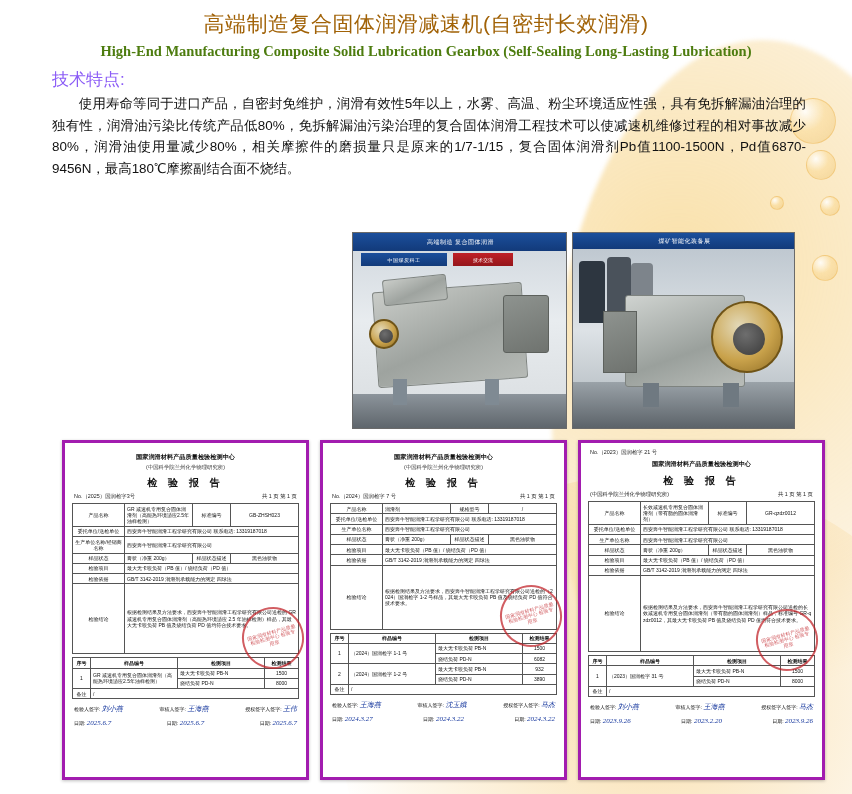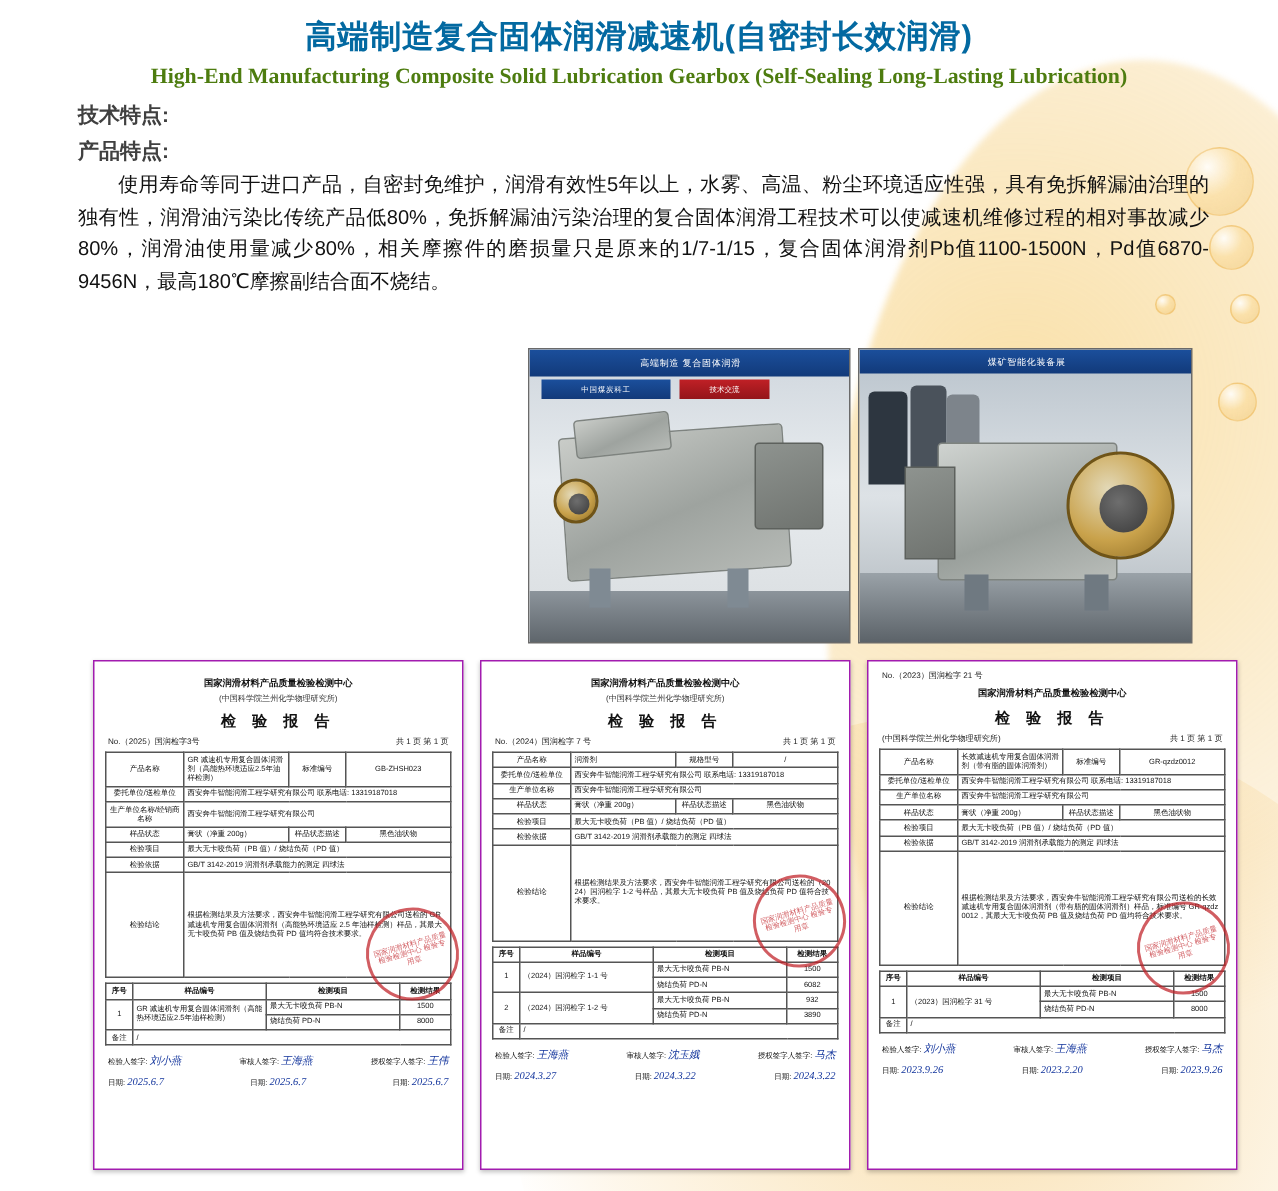--- a/index.html
+++ b/index.html
@@ -31,31 +31,31 @@
   .bubble {
     position: absolute; border-radius: 50%;
     background: radial-gradient(circle at 32% 28%, rgba(255,255,255,0.85), rgba(250,215,140,0.45) 45%, rgba(230,170,60,0.30) 100%);
     border: 1px solid rgba(235,180,80,0.45);
   }
 
   
   .header { position: absolute; left: 0; right: 0; top: 10px; z-index: 3; text-align: center; }
   .title-cn {
     font-family: "Liberation Sans", sans-serif;
-    font-size: 21px; font-weight: bold; color: #0369a1; letter-spacing: .5px;
+    font-size: 21px; font-weight: normal; color: #a16207; letter-spacing: .5px;
   }
   .title-en {
     font-family: "Liberation Serif", serif;
     font-size: 14.5px; font-weight: bold; color: #4d7c0f; margin-top: 5px;
   }
 
   
   .content { position: absolute; left: 0; top: 62px; width: 852px; z-index: 3; }
   .sec-head {
-    font-size: 14px; font-weight: bold; color: #404040; margin: 6px 0 2px 52px;
+    font-size: 17px; font-weight: normal; color: #8b5cf6; margin: 6px 0 2px 52px;
   }
   .para {
     font-size: 13.4px; color: #111; line-height: 1.62;
     margin: 0 46px 0 52px; text-align: justify; text-indent: 2em;
   }
 
   
   .photo { position: absolute; z-index: 3; overflow: hidden; border: 1px solid #6a6a6a; }
   .photo-left { left: 352px; top: 232px; width: 215px; height: 197px; }
   .photo-right { left: 572px; top: 232px; width: 223px; height: 197px; }
@@ -78,21 +78,21 @@
     background: radial-gradient(circle at 38% 34%, #e3d9b8, #c9a24b 55%, #8c6a22);
     border: 2px solid #6f5418;
   }
   .flange-inner { position:absolute; border-radius:50%; background: radial-gradient(circle at 40% 36%,#6e6e6e,#3a3a3a); }
   .stand { position:absolute; background:#7f8a93; }
   .floor { position:absolute; left:0; right:0; bottom:0; height:34px; background: linear-gradient(#8c949b,#5f666c); }
   .person { position:absolute; border-radius:4px 4px 0 0; }
 
   
   .report {
-    position: absolute; z-index: 3; background: #fff; border: 1px solid #a21caf;
+    position: absolute; z-index: 3; background: #fff; border: 3px solid #a21caf;
     box-shadow: 0 1px 3px rgba(0,0,0,.25);
     padding: 6px 7px;
     font-family: "Liberation Sans", sans-serif;
   }
   .rep1 { left: 62px; top: 440px; width: 247px; height: 340px; }
   .rep2 { left: 320px; top: 440px; width: 247px; height: 340px; }
   .rep3 { left: 578px; top: 440px; width: 247px; height: 340px; }
 
   .rep-org { text-align:center; font-size: 6.2px; color:#111; font-weight:bold; margin-top:4px; }
   .rep-org2 { text-align:center; font-size: 5.4px; color:#333; margin-top:2px; }
@@ -140,21 +140,20 @@
 </div>
 
 <div class="header">
   <div class="title-cn">高端制造复合固体润滑减速机(自密封长效润滑)</div>
   <div class="title-en">High-End Manufacturing Composite Solid Lubrication Gearbox (Self-Sealing Long-Lasting Lubrication)</div>
 </div>
 
 <div class="content">
   <div class="sec-head">技术特点:</div>
 
-  <div class="sec-head">产品特点:</div>
   <div class="para" id="prodPara" style="shape-outside: none;">使用寿命等同于进口产品，自密封免维护，润滑有效性5年以上，水雾、高温、粉尘环境适应性强，具有免拆解漏油治理的独有性，润滑油污染比传统产品低80%，免拆解漏油污染治理的复合固体润滑工程技术可以使减速机维修过程的相对事故减少80%，润滑油使用量减少80%，相关摩擦件的磨损量只是原来的1/7-1/15，复合固体润滑剂Pb值1100-1500N，Pd值6870-9456N，最高180℃摩擦副结合面不烧结。</div>
 </div>
 
 <div class="photo photo-left">
   <div class="ph-sky"></div>
   <div class="banner-blue" style="left:0;top:0;width:215px;height:18px;">高端制造 复合固体润滑</div>
   <div class="banner-blue" style="left:8px;top:20px;width:86px;height:13px;font-size:5px;">中国煤炭科工</div>
   <div class="banner-red" style="left:100px;top:20px;width:60px;height:13px;font-size:5px;">技术交流</div>
   <div class="floor"></div>
   <div class="gear-body" style="left:22px;top:54px;width:150px;height:96px;transform:rotate(-4deg);"></div>

